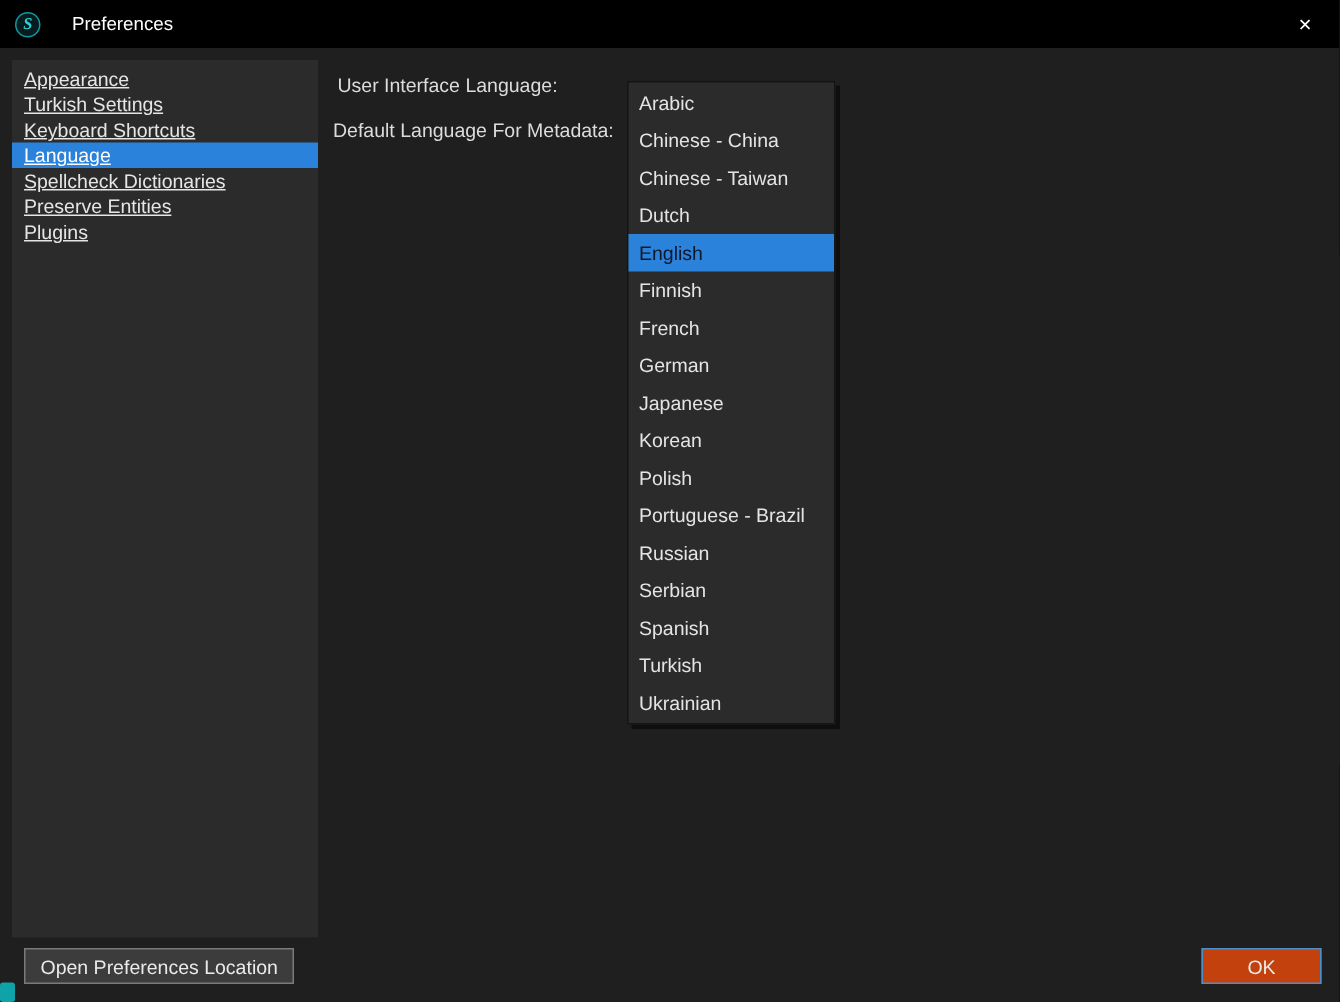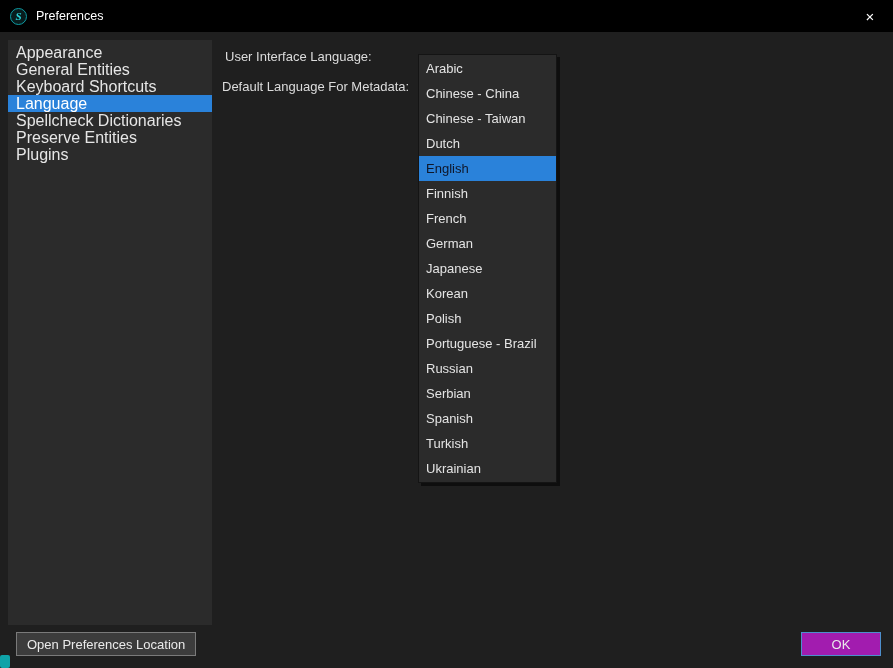--- a/index.html
+++ b/index.html
@@ -14,34 +14,34 @@
   .titlebar{
     position:absolute;left:0;top:0;width:893px;height:32px;
     background:#000;display:flex;align-items:center;
   }
   .app-icon{
     width:17px;height:17px;margin-left:10px;border-radius:50%;
     background:#081c1d;border:1px solid #0d9aa2;
     color:#2bd3d8;font:italic bold 11px "Liberation Serif",serif;
     display:flex;align-items:center;justify-content:center;flex:0 0 auto;
   }
-  .title-text{margin-left:9px;font-size:12.5px;color:#ffffff;}
+  .title-text{margin-left:21px;font-size:12.5px;color:#ffffff;}
   .close-btn{
     position:absolute;right:0;top:0;width:46px;height:32px;
     display:flex;align-items:center;justify-content:center;
     color:#ffffff;font-size:15px;cursor:default;
   }
   
   .sidebar{
     position:absolute;left:8px;top:40px;width:204px;height:585px;
     background:#2b2b2b;padding-top:4px;
   }
   .side-item{
     height:17px;line-height:17px;padding-left:8px;
-    font-size:16px;color:#e6e6e6;white-space:nowrap;
+    font-size:13px;color:#e6e6e6;white-space:nowrap;text-decoration:underline;
   }
   .side-item.selected{background:#2a82da;color:#ffffff;}
   
   .field-label{position:absolute;font-size:13px;color:#dcdcdc;white-space:nowrap;}
   .label-ui{left:225px;top:49px;}
   .label-meta{left:222px;top:79px;}
   
   .dropdown{
     position:absolute;left:418px;top:54px;width:139px;
     background:#2b2b2b;border:1px solid #141414;
@@ -58,41 +58,41 @@
     position:absolute;height:24px;border-radius:0;
     font-family:"Liberation Sans",sans-serif;font-size:13px;
     color:#eaeaea;cursor:default;
   }
   .btn-open{
     left:16px;top:632px;padding:0 10px;
     background:#3c3c3c;border:1px solid #7a7a7a;
   }
   .btn-ok{
     left:801px;top:632px;width:80px;
-    background:#a21caf;border:1px solid #4d8fcc;
+    background:#c2410c;border:1px solid #4d8fcc;
   }
   .corner-icon{
     position:absolute;left:0;top:655px;width:10px;height:13px;
     background:#0fa3a8;border-radius:2px;
   }
 </style>
 </head>
 <body>
 
 <div class="window">
 
   <div class="titlebar">
     <span class="app-icon">S</span>
     <span class="title-text">Preferences</span>
     <span class="close-btn">×</span>
   </div>
 
   <div class="sidebar">
     <div class="side-item">Appearance</div>
-    <div class="side-item">General Entities</div>
+    <div class="side-item">Turkish Settings</div>
     <div class="side-item">Keyboard Shortcuts</div>
     <div class="side-item selected">Language</div>
     <div class="side-item">Spellcheck Dictionaries</div>
     <div class="side-item">Preserve Entities</div>
     <div class="side-item">Plugins</div>
   </div>
 
   <div class="field-label label-ui">User Interface Language:</div>
   <div class="field-label label-meta">Default Language For Metadata:</div>
 

